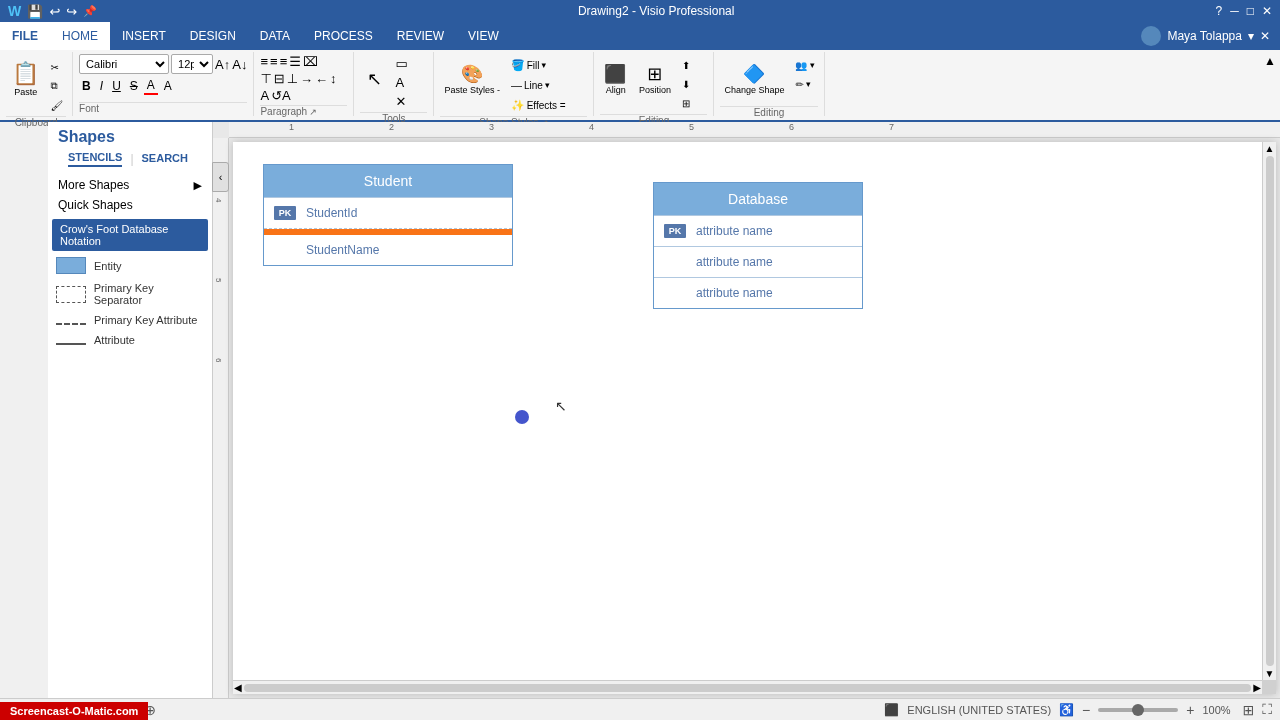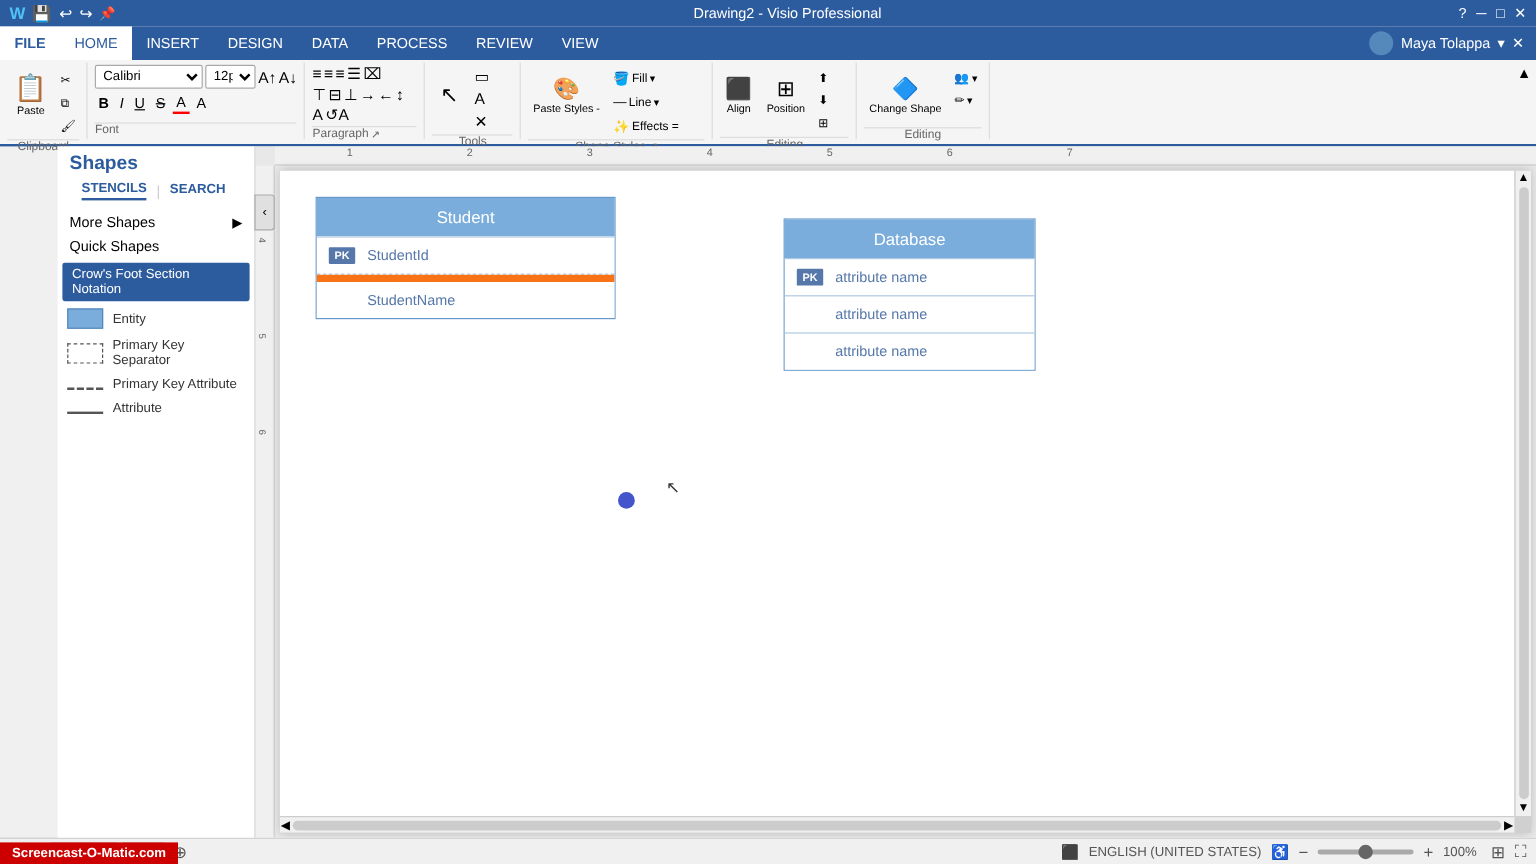--- a/index.html
+++ b/index.html
@@ -296,21 +296,21 @@
 
       <div class="shapes-menu-item">
         <span>More Shapes</span>
         <span style="font-size:11px;">▶</span>
       </div>
 
       <div class="shapes-menu-item">
         <span>Quick Shapes</span>
       </div>
 
-      <div class="shapes-category">Crow's Foot Section Notation</div>
+      <div class="shapes-category">Crow's Foot Database Notation</div>
 
       <div class="shapes-stencil-item" style="display:flex;align-items:center;gap:8px;padding:4px 4px;">
         <div style="width:30px;height:17px;background:#7aaddb;border:1px solid #5588bb;display:inline-block;"></div>
         <span class="shapes-stencil-label">Entity</span>
       </div>
 
       <div class="shapes-stencil-item" style="display:flex;align-items:center;gap:8px;padding:4px 4px;">
         <div style="width:30px;height:17px;border:1px dashed #555;background:transparent;display:inline-block;"></div>
         <span class="shapes-stencil-label">Primary Key Separator</span>
       </div>

